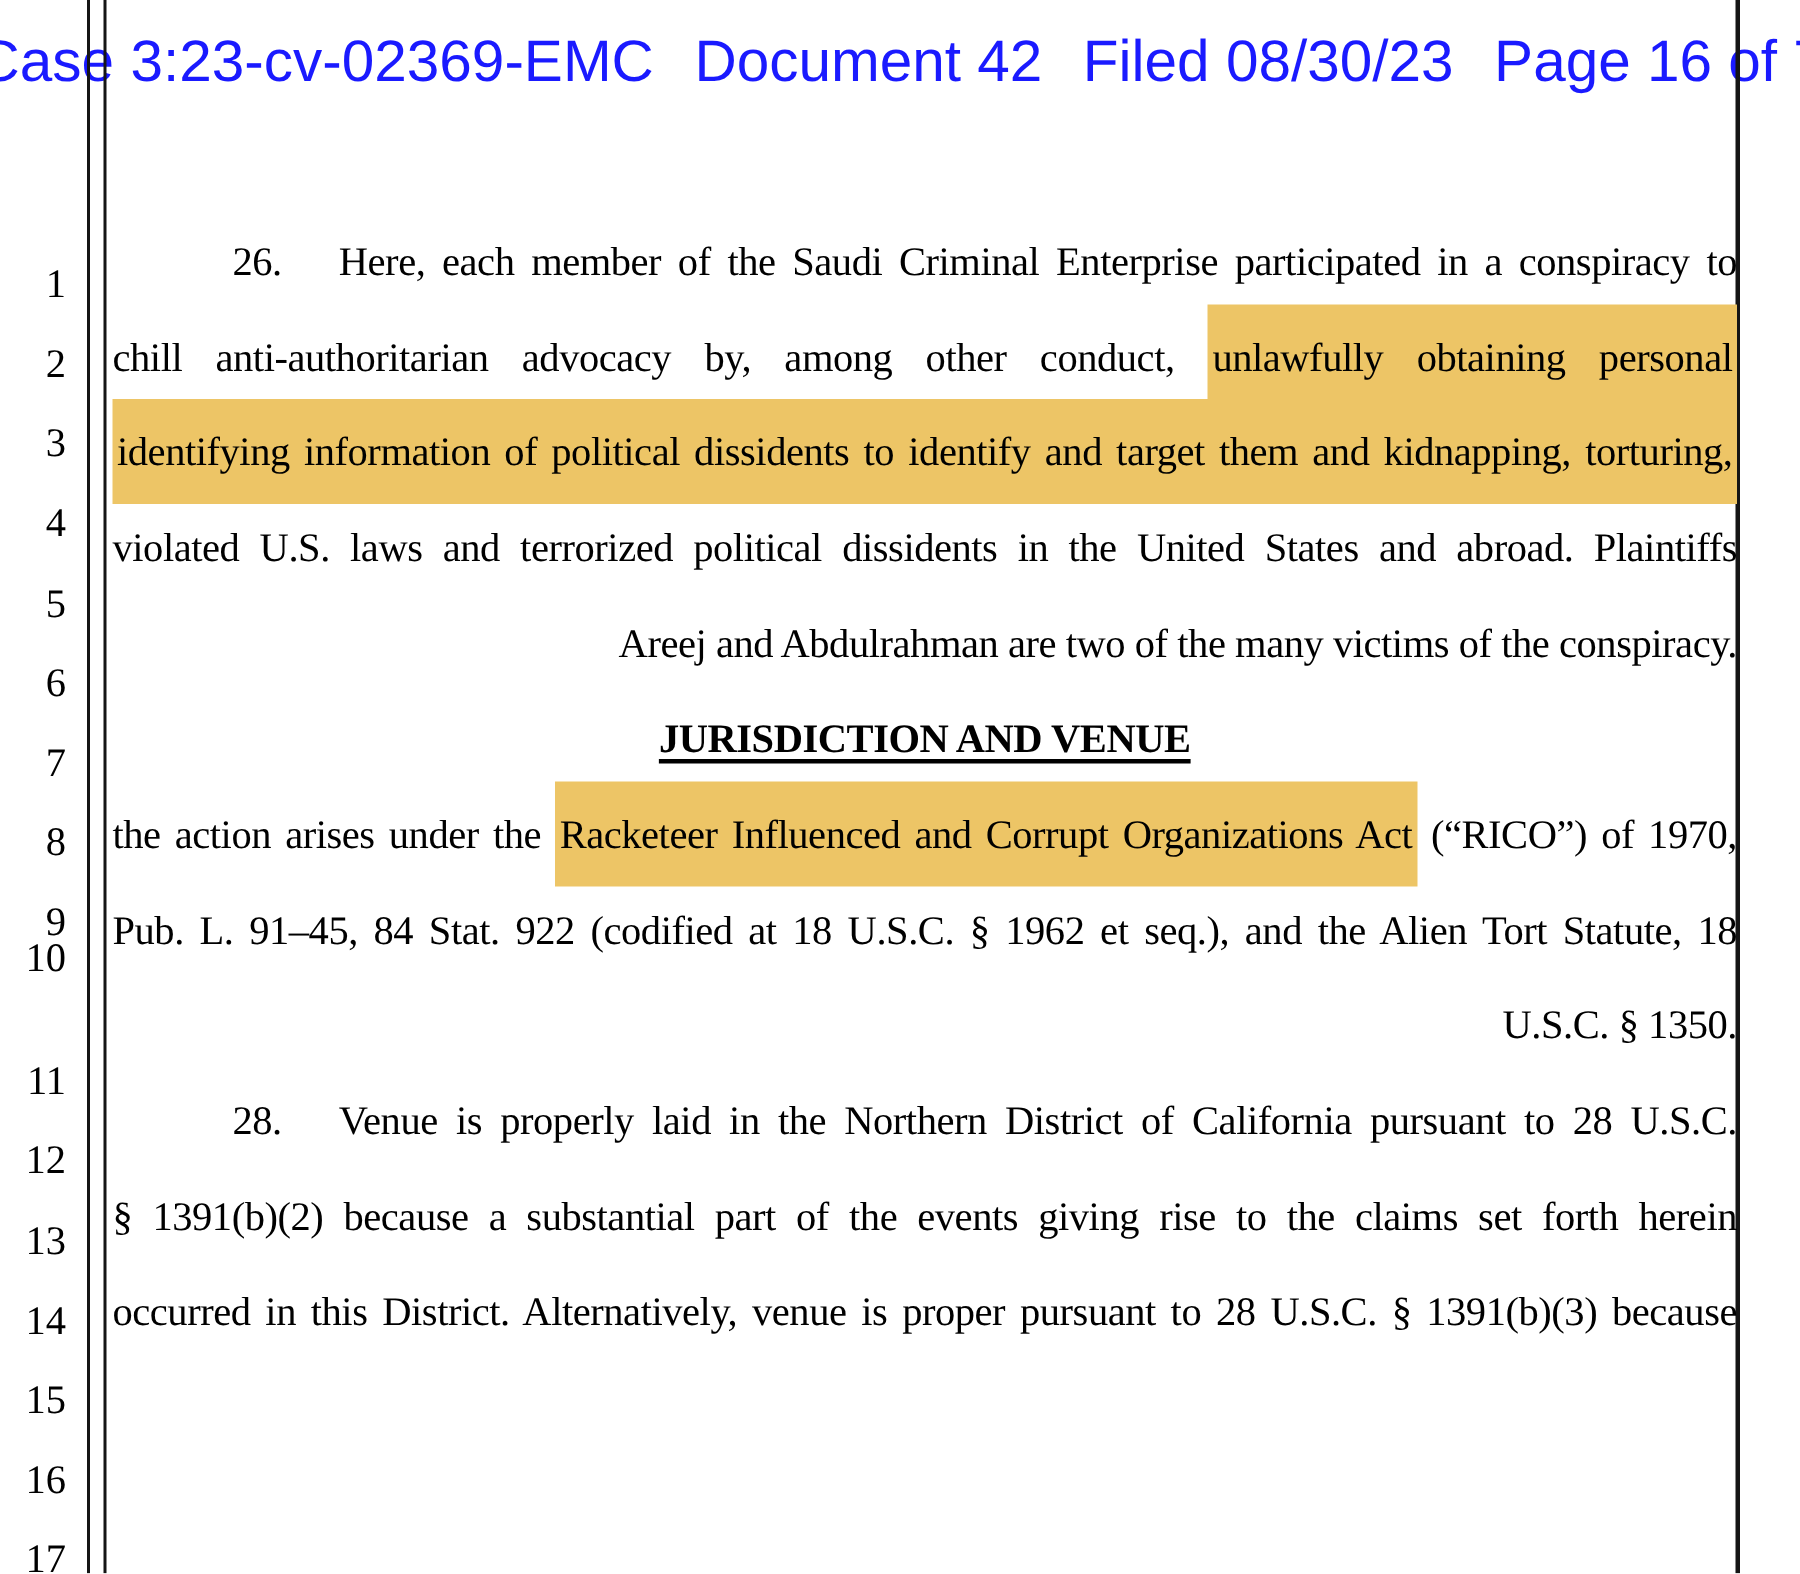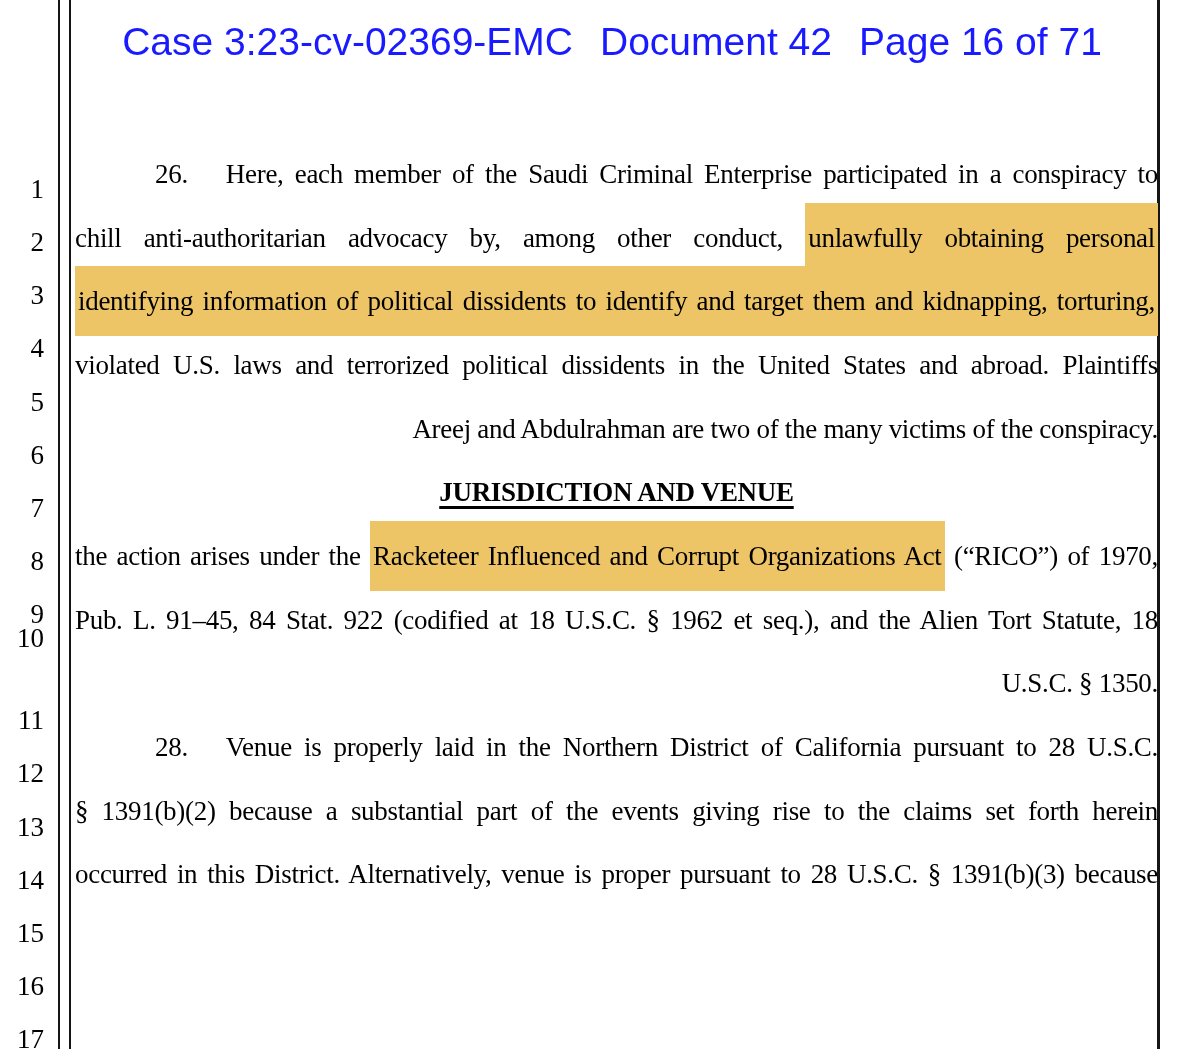--- a/index.html
+++ b/index.html
@@ -31,20 +31,21 @@
   .heading-text{text-decoration:underline;text-decoration-thickness:2.5px;text-underline-offset:5px;}
 </style>
 </head>
 <body>
 
 <div class="page">
 
   <div class="stamp">
     <span>Case 3:23-cv-02369-EMC</span>
     <span>Document 42</span>
+    <span>Filed 08/30/23</span>
     <span>Page 16 of 71</span>
   </div>
 
   <div>
     <div class="ln" style="top:175px">1</div>
     <div class="ln" style="top:228px">2</div>
     <div class="ln" style="top:281px">3</div>
     <div class="ln" style="top:334px">4</div>
     <div class="ln" style="top:388px">5</div>
     <div class="ln" style="top:441px">6</div>

